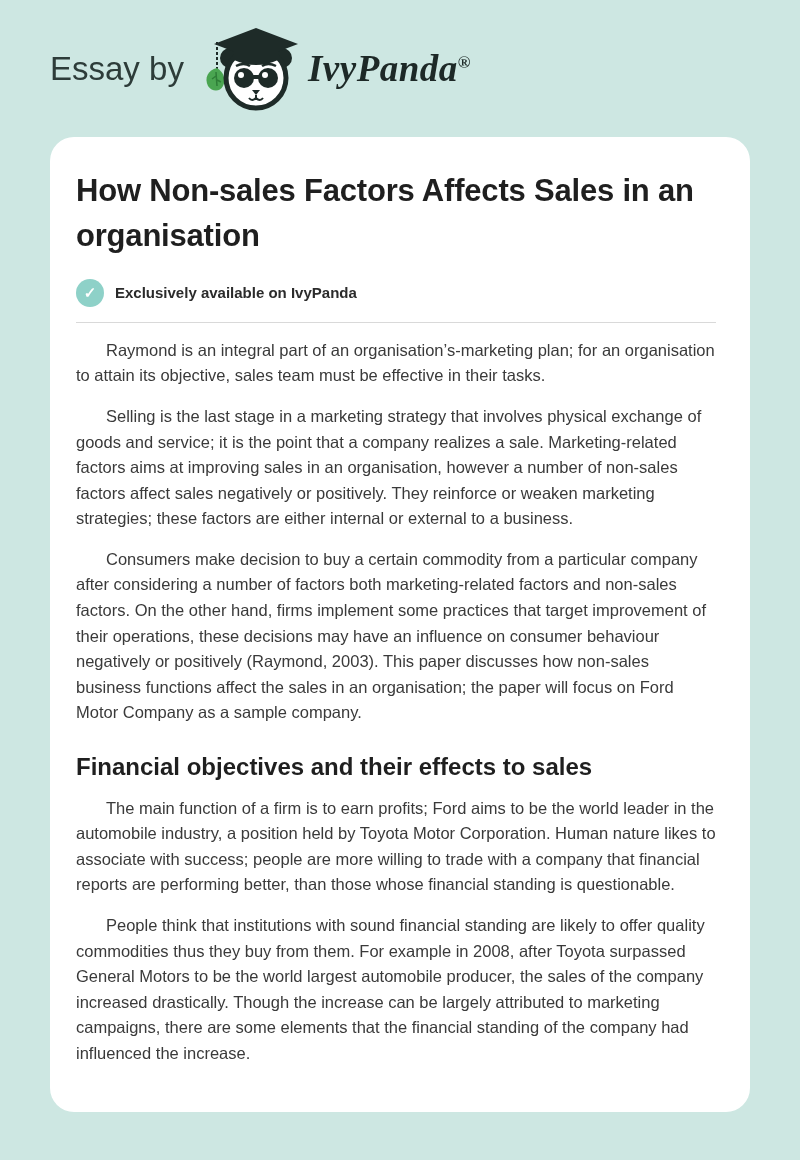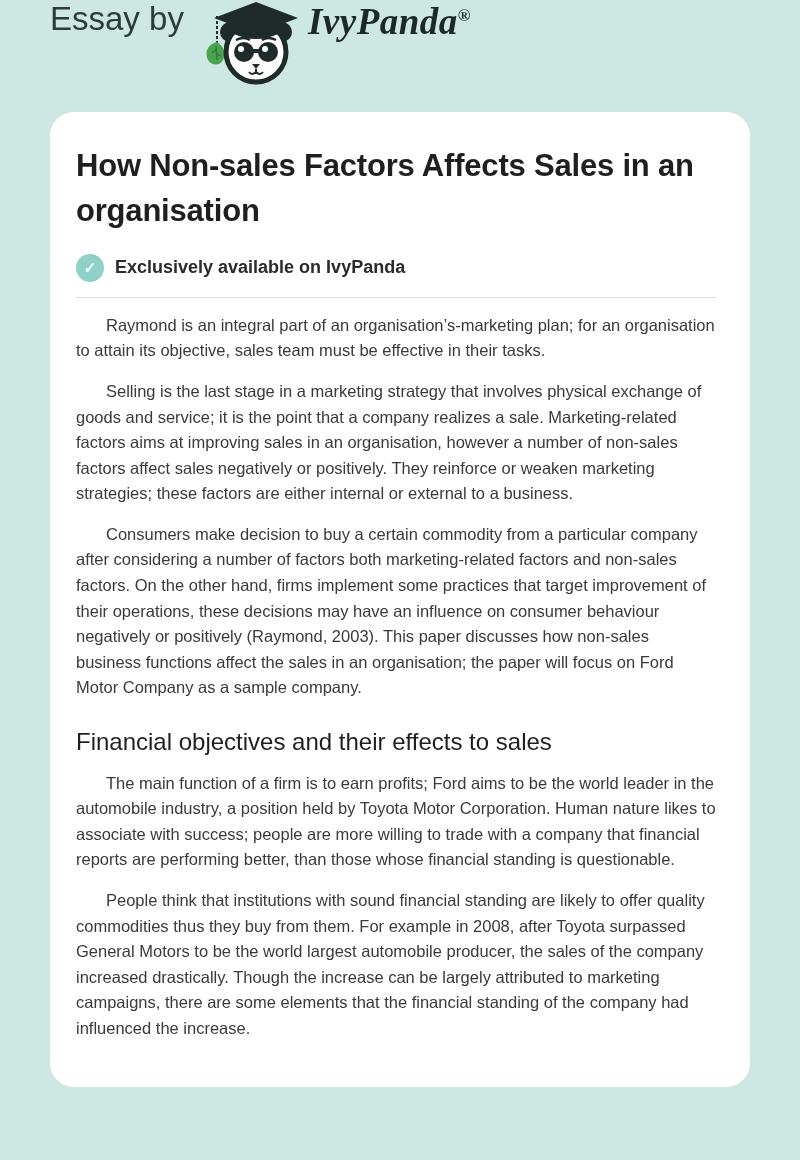--- a/index.html
+++ b/index.html
@@ -9,23 +9,23 @@
   body {
     width: 800px;
     height: 1160px;
     background: #cde7e2;
     font-family: "Liberation Sans", sans-serif;
     overflow: hidden;
   }
 
   
   .site-header {
-    height: 112px;
+    height: 137px;
     display: flex;
-    align-items: flex-start;
+    align-items: center;
     padding-left: 50px;
     box-sizing: border-box;
   }
   .essay-by {
     font-size: 33px;
     color: #2d3c39;
     margin-right: 16px;
   }
   .logo-wrap {
     width: 100px;
@@ -81,39 +81,39 @@
     color: #ffffff;
     display: flex;
     align-items: center;
     justify-content: center;
     font-size: 15px;
     font-weight: bold;
     margin-right: 11px;
     flex: 0 0 auto;
   }
   .badge-label {
-    font-size: 18px;
+    font-size: 15px;
     font-weight: bold;
     color: #2b2b2b;
   }
   .divider {
     border: none;
     border-top: 1px solid #d9d9d9;
     margin: 0;
   }
   .essay-body p {
     font-size: 16.5px;
     line-height: 1.55;
     color: #3a3a3a;
     margin: 15px 0 0 0;
     text-indent: 30px;
   }
   .section-heading {
     font-size: 24px;
-    font-weight: normal;
+    font-weight: bold;
     color: #1f1f1f;
     margin: 27px 0 5px 0;
   }
 
   .panda-svg { display: block; }
 </style>
 </head>
 <body>
 
 <header class="site-header">

